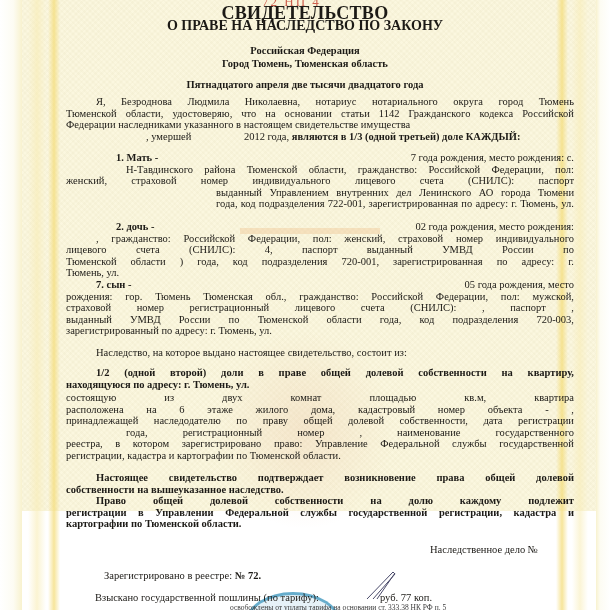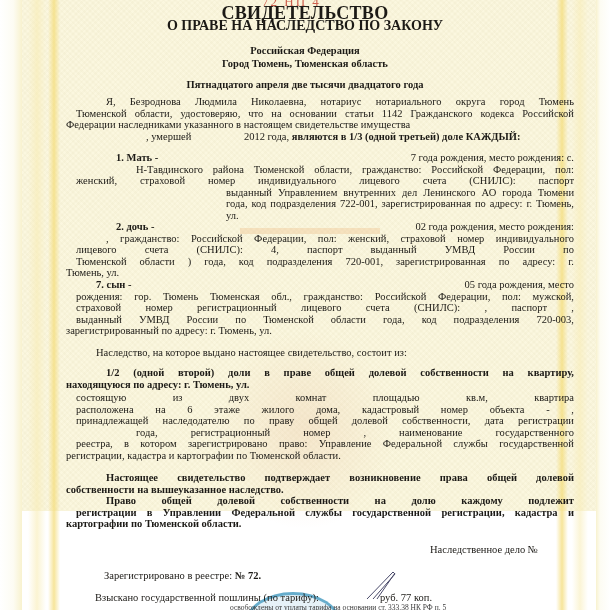--- a/index.html
+++ b/index.html
@@ -62,21 +62,21 @@
     .h3 { position: absolute; left: 0; width: 610px; text-align: center; font-weight: bold; font-size: 10.5px; }
     .h-rf { top: 45px; }
     .h-city { top: 58px; text-align: center; }
     .h-date { top: 79px; }
 
     .para {
       position: absolute; left: 66px; width: 508px; font-size: 10.5px; line-height: 11.5px;
       text-align: justify;
     }
     .line { display: block; white-space: nowrap; }
-    .just { display: block; text-align: justify; text-align-last: justify; white-space: normal; margin-left: 10px; }
+    .just { display: block; text-align: justify; text-align-last: justify; white-space: normal; }
     .b { font-weight: bold; }
 
     .intro { top: 96px; }
     .heir1 { top: 152px; }
     .heir2 { top: 221px; }
     .heir3 { top: 279px; }
     .estate-head { top: 347px; }
     .estate { top: 367px; }
     .confirm { top: 472px; }
     .case { position: absolute; left: 430px; top: 544px; font-size: 10.5px; }

